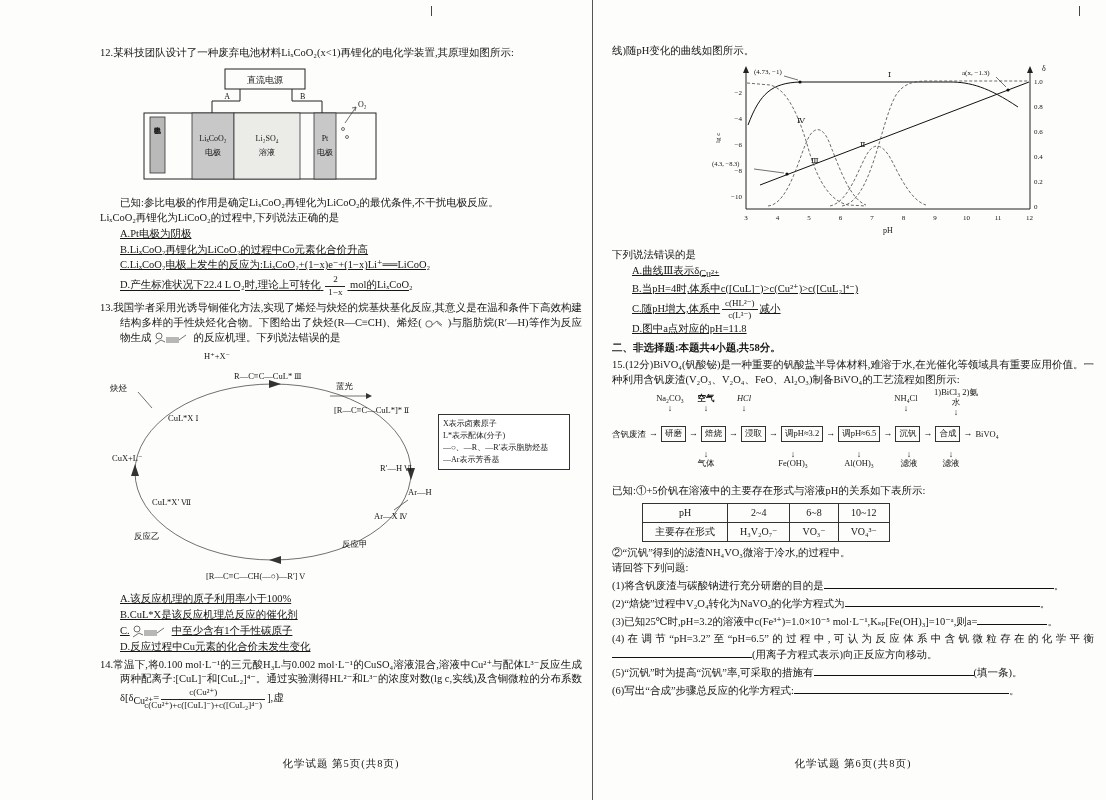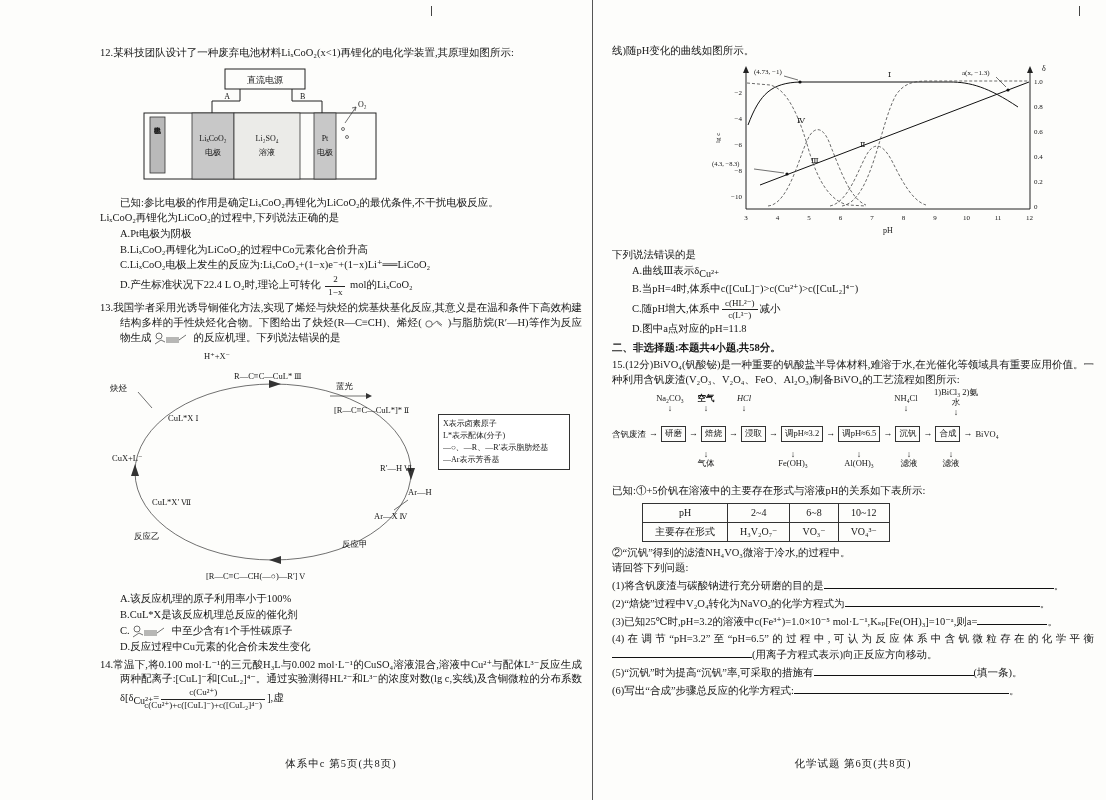--- a/index.html
+++ b/index.html
@@ -11,21 +11,21 @@
   .m1 { left:431px; } .m2 { left:1079px; }
   .col { position:absolute; top:44px; width:482px; }
   .col-left { left:100px; }
   .col-right { left:612px; }
   .footer { position:absolute; bottom:28px; width:482px; text-align:center; font-size:10.5px; letter-spacing:1px; }
   .f5 { left:100px; } .f6 { left:612px; }
   p { margin:0; text-align:justify; }
   .stem { padding-left:20px; text-indent:-20px; margin-top:2px; }
   .flush { padding-left:0; text-indent:0; }
   .qbody { padding-left:20px; }
-  .opt { padding-left:20px; margin-top:1px; }
+  .opt { padding-left:20px; margin-top:1px;text-decoration:underline; }
   .sub { margin-top:2px; }
   .bold { font-weight:bold; }
   .frac { display:inline-block; vertical-align:middle; text-align:center; font-size:9px; line-height:1.25; margin:0 2px; }
   .frac .num { display:block; border-bottom:1px solid #222; padding:0 3px; }
   .frac .den { display:block; padding:0 3px; }
   .bl { display:inline-block; border-bottom:1px solid #111; height:11px; vertical-align:baseline; }
   sub.sm { font-size:10px; }
   
   .fig { margin:4px 0 4px 30px; }
   svg { overflow:visible; }
@@ -178,21 +178,21 @@
       <p class="opt">D.反应过程中Cu元素的化合价未发生变化</p>
     </div>
 
     <div style="margin-top:3px;">
       <p class="stem">
         <span>14.常温下,将0.100 mol·L⁻¹的三元酸H₃L与0.002 mol·L⁻¹的CuSO₄溶液混合,溶液中Cu²⁺与配体L³⁻反应生成两种配离子:[CuL]⁻和[CuL₂]⁴⁻。通过实验测得HL²⁻和L³⁻的浓度对数(lg c,实线)及含铜微粒的分布系数δ[δ</span><sub class="sm">Cu²⁺</sub><span>=</span><span class="frac"><span class="num">c(Cu²⁺)</span><span class="den">c(Cu²⁺)+c([CuL]⁻)+c([CuL₂]⁴⁻)</span></span><span>],虚</span>
       </p>
     </div>
   </div>
 
-  <div class="footer f5">体系中c  第5页(共8页)</div>
+  <div class="footer f5">化学试题  第5页(共8页)</div>
 
   <div class="col col-right">
 
     <p class="flush">线)随pH变化的曲线如图所示。</p>
 
     <div style="margin:4px 0 4px 100px;">
       <svg width="340" height="176" viewBox="0 0 340 176">
         <g>
           <path d="M34 6 V146 H318 V6" class="ln"></path>
           <polygon points="31,10 34,3 37,10" fill="#222"></polygon>

